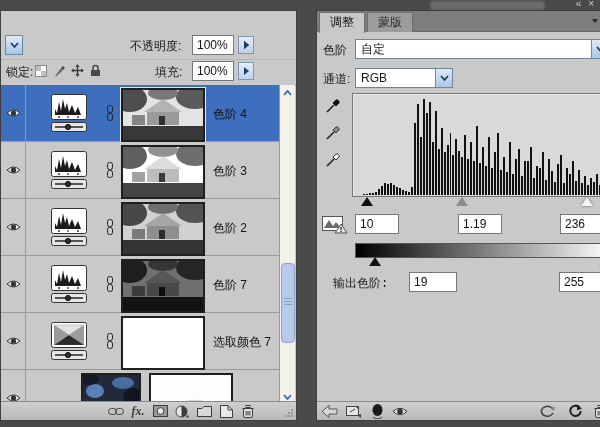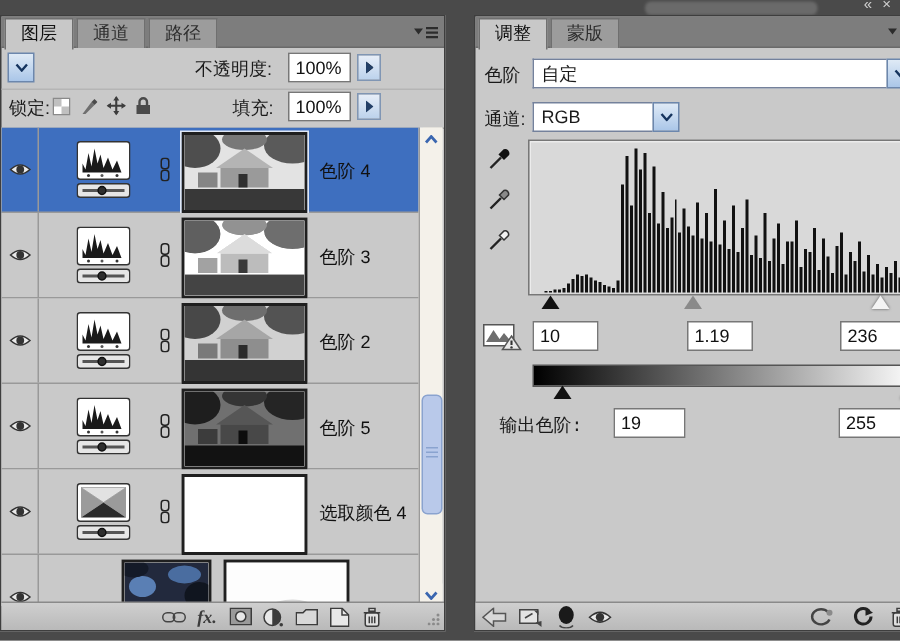--- a/index.html
+++ b/index.html
@@ -100,33 +100,20 @@
 
   <div class="titlebar">
     <div class="watermark"></div>
     <div class="win-btns">
       <span>«</span>
       <span>×</span>
     </div>
   </div>
 
   <div id="left-panel" class="panel">
-    <div class="tabbar">
-      <div class="tab active">图层</div>
-      <div class="tab">通道</div>
-      <div class="tab">路径</div>
-      <div class="panel-menu">
-        <svg width="16" height="10">
-            <polygon points="0,3 6,3 3,7" fill="#2c2c2c"></polygon>
-            <rect x="8" y="2" width="8" height="1.5" fill="#2c2c2c"></rect>
-            <rect x="8" y="5" width="8" height="1.5" fill="#2c2c2c"></rect>
-            <rect x="8" y="8" width="8" height="1.5" fill="#2c2c2c"></rect>
-          </svg>
-      </div>
-    </div>
 
     <div class="optrow1">
       <div class="combo" style="left:4px;top:3px;width:118px;">
         <div class="btn">
             <svg width="9" height="6">
               <polyline points="1,1 4.5,5 8,1" fill="none" stroke="#16345e" stroke-width="1.6"></polyline>
             </svg>
           </div>
       </div>
       <span class="lbl" style="left:129px;top:6px;">不透明度:</span>
@@ -347,21 +334,21 @@
               <ellipse cx="7" cy="9" rx="17" ry="13" fill="#4e4e4e"></ellipse>
               <ellipse cx="72" cy="7" rx="19" ry="12" fill="#5a5a5a"></ellipse>
               <ellipse cx="40" cy="3" rx="15" ry="7" fill="#787878"></ellipse>
               <polygon points="21,22 40,9 59,22" fill="#b4b4b4"></polygon>
               <rect x="24" y="22" width="32" height="13" fill="#9a9a9a"></rect>
               <rect x="9" y="25" width="13" height="10" fill="#858585"></rect>
               <rect x="36" y="26" width="6" height="9" fill="#2f2f2f"></rect>
               <rect x="0" y="36" width="80" height="14" fill="#383838"></rect>
             </svg>
         </div>
-        <span class="lname">色阶 5</span>
+        <span class="lname">色阶 7</span>
       </div>
 
       <div class="lrow">
         <div class="eyecol">
             <span>
               <svg width="15" height="10">
                 <path d="M1 5 Q7.5 -1 14 5 Q7.5 11 1 5 Z" fill="#e9e9e9" stroke="#333"></path>
                 <circle cx="7.5" cy="5" r="2.6" fill="#333"></circle>
               </svg>
             </span>
@@ -378,21 +365,21 @@
               <circle cx="17" cy="33" r="2.6" fill="#2e2e2e" stroke="#111"></circle>
             </svg>
         </div>
         <div class="linkicon">
             <svg width="10" height="16">
               <rect x="2.5" y="0.5" width="5" height="7" rx="2" fill="none" stroke="#222"></rect>
               <rect x="2.5" y="8.5" width="5" height="7" rx="2" fill="none" stroke="#222"></rect>
             </svg>
           </div>
         <div class="maskthumb"></div>
-        <span class="lname">选取颜色 4</span>
+        <span class="lname">选取颜色 7</span>
       </div>
 
       <div class="lrow">
         <div class="eyecol">
             <span>
               <svg width="15" height="10">
                 <path d="M1 5 Q7.5 -1 14 5 Q7.5 11 1 5 Z" fill="#e9e9e9" stroke="#333"></path>
                 <circle cx="7.5" cy="5" r="2.6" fill="#333"></circle>
               </svg>
             </span>

